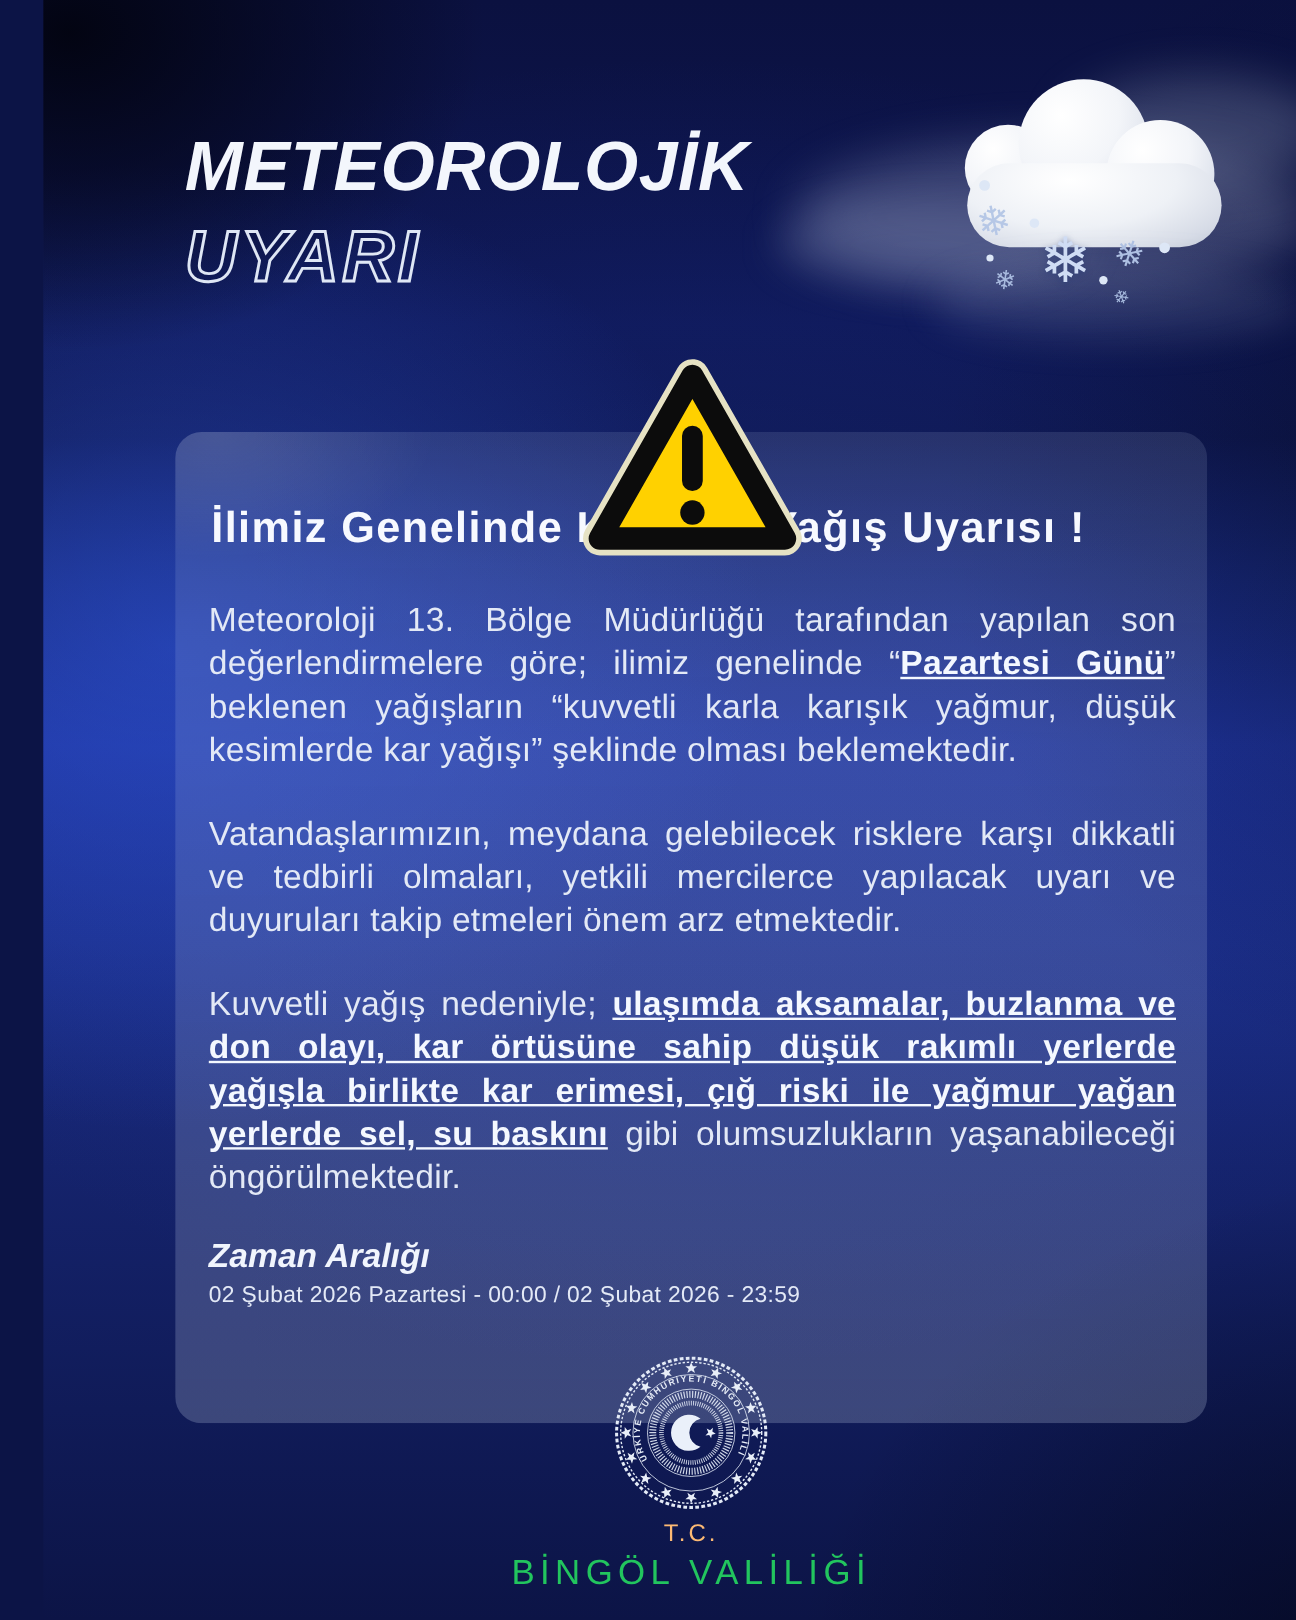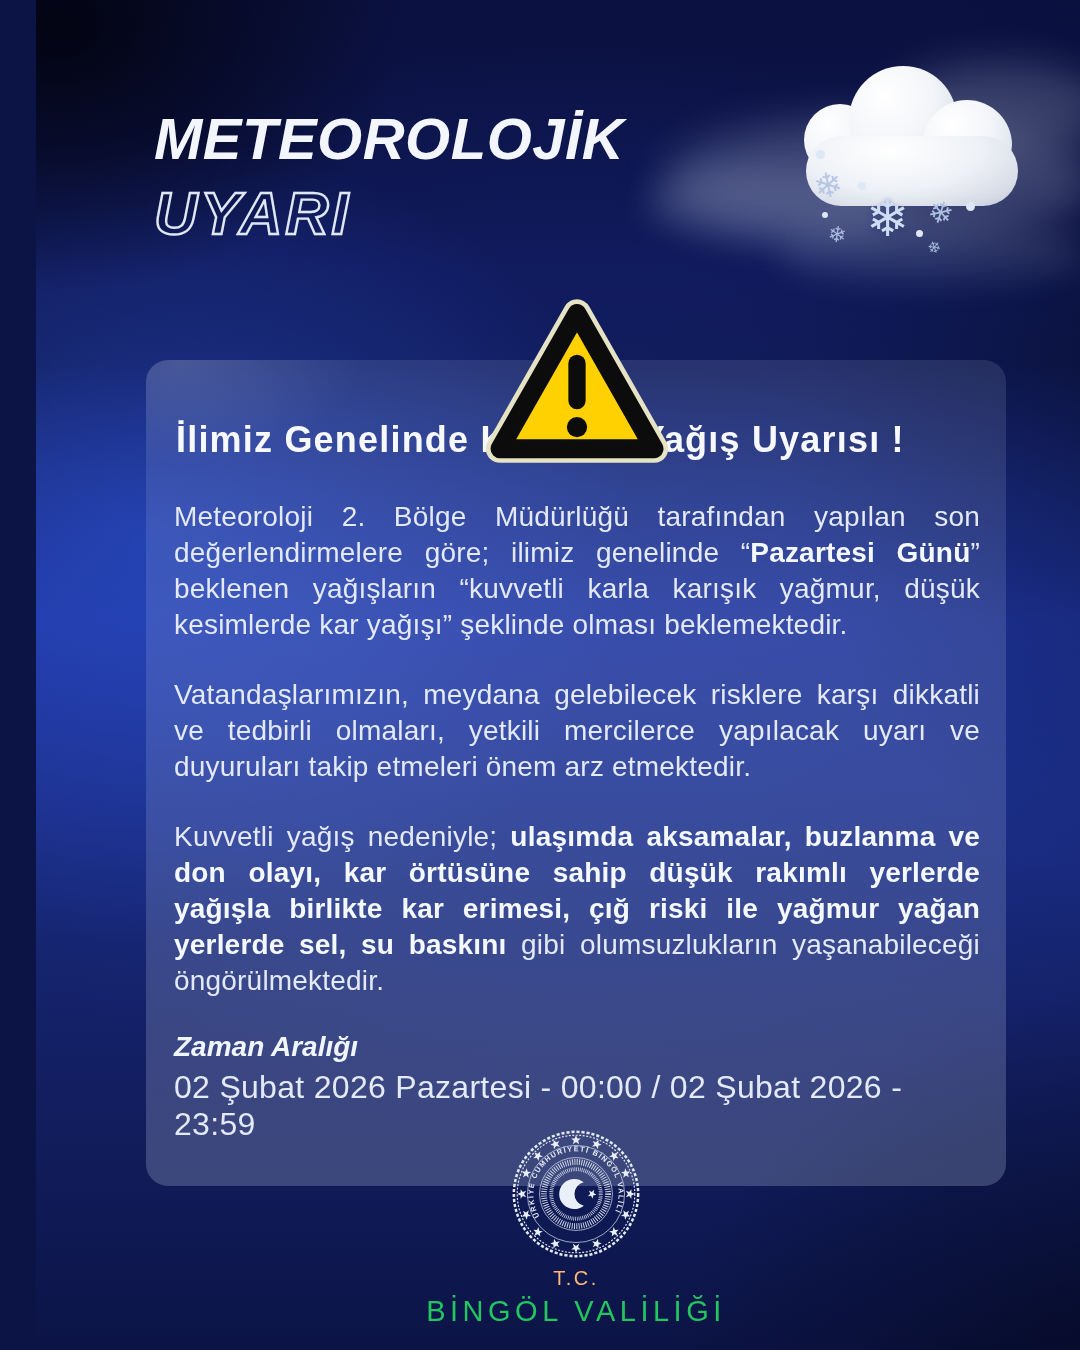--- a/index.html
+++ b/index.html
@@ -85,23 +85,23 @@
     padding: 58px 26px 0 28px;
   }
   .card h2 {
     font-size: 36px; font-weight: bold; letter-spacing: 1.2px;
     color: #f7f9ff; margin: 0 2px 38px 2px; line-height: 1.2;
   }
   .card p {
     font-size: 28px; line-height: 36px; letter-spacing: 0.2px;
     color: #e3e9f6; text-align: justify; margin-bottom: 34px;
   }
-  .card p b { font-weight: bold; color: #f4f8ff; }
+  .card p b { font-weight: bold; color: #f4f8ff; text-decoration: underline; }
   .time-label { font-size: 28px; font-weight: bold; color: #f1f5fd; margin-top: -2px; font-style: italic; }
-  .time-value { font-size: 32px; color: #e3e9f6; margin-top: 6px; letter-spacing: 0.3px; }
+  .time-value { font-size: 19px; color: #e3e9f6; margin-top: 6px; letter-spacing: 0.3px; }
   
   .footer { position: absolute; left: 0; right: 0; top: 1126px; text-align: center; z-index: 7; }
   .footer svg.seal { display: block; margin: 0 auto; }
   .tc  { margin-top: 5px; font-size: 20px; font-weight: normal; letter-spacing: 2.5px; color: #fdba74; }
   .org { margin-top: 5px; font-size: 29px; font-weight: 400; letter-spacing: 4.5px; color: #22c55e; }
 </style>
 </head>
 <body>
 
 <div class="poster">
@@ -139,21 +139,21 @@
   <svg class="tri" width="188" height="172" viewBox="0 0 100 91">
     <path d="M50 9 L91 81 L9 81 Z" fill="none" stroke="#e6e2c4" stroke-width="15" stroke-linejoin="round"></path>
     <path d="M50 9 L91 81 L9 81 Z" fill="#FFD100" stroke="#0c0c0c" stroke-width="10" stroke-linejoin="round"></path>
     <rect x="45.4" y="31" width="9.2" height="29" rx="4.6" fill="#0c0c0c"></rect>
     <circle cx="50" cy="69.5" r="5.4" fill="#0c0c0c"></circle>
   </svg>
 
   <section class="card">
     <h2>İlimiz Genelinde Kuvvetli Yağış Uyarısı !</h2>
 
-    <p><span>Meteoroloji 2. Bölge Müdürlüğü tarafından yapılan son değerlendirmelere göre; ilimiz genelinde “</span><b>Pazartesi Günü</b><span>” beklenen yağışların “kuvvetli karla karışık yağmur, düşük kesimlerde kar yağışı” şeklinde olması beklemektedir.</span></p>
+    <p><span>Meteoroloji 13. Bölge Müdürlüğü tarafından yapılan son değerlendirmelere göre; ilimiz genelinde “</span><b>Pazartesi Günü</b><span>” beklenen yağışların “kuvvetli karla karışık yağmur, düşük kesimlerde kar yağışı” şeklinde olması beklemektedir.</span></p>
 
     <p>Vatandaşlarımızın, meydana gelebilecek risklere karşı dikkatli ve tedbirli olmaları, yetkili mercilerce yapılacak uyarı ve duyuruları takip etmeleri önem arz etmektedir.</p>
 
     <p><span>Kuvvetli yağış nedeniyle; </span><b>ulaşımda aksamalar, buzlanma ve don olayı, kar örtüsüne sahip düşük rakımlı yerlerde yağışla birlikte kar erimesi, çığ riski ile yağmur yağan yerlerde sel, su baskını</b><span> gibi olumsuzlukların yaşanabileceği öngörülmektedir.</span></p>
 
     <div class="time-label">Zaman Aralığı</div>
     <div class="time-value">02 Şubat 2026 Pazartesi - 00:00 / 02 Şubat 2026 - 23:59</div>
   </section>
 
   <div class="footer">

